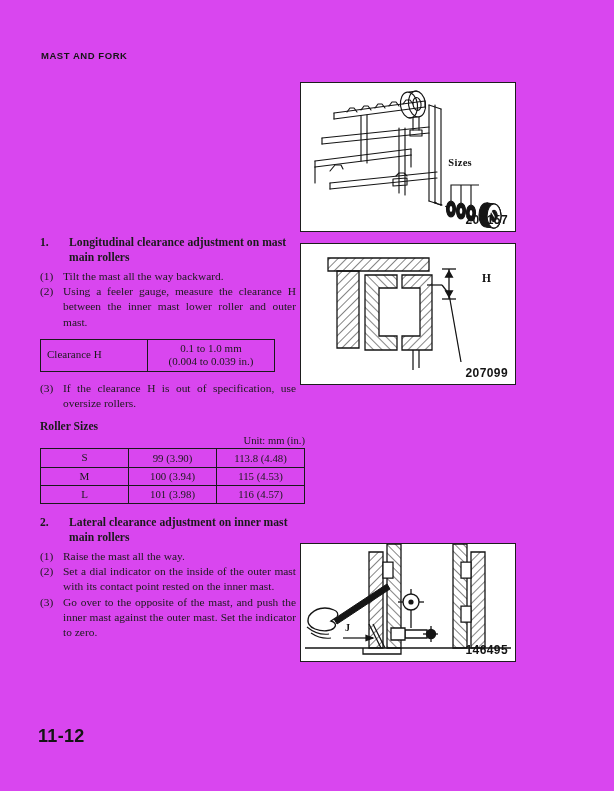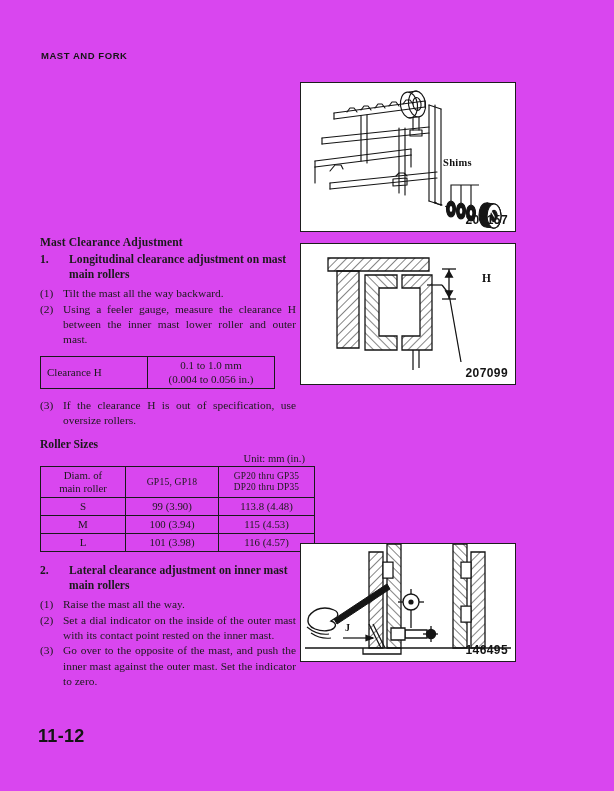--- a/index.html
+++ b/index.html
@@ -191,21 +191,20 @@
 </style>
 </head>
 <body>
 
 <div class="page">
 
   <div class="running-head">MAST AND FORK</div>
 
   <div class="col-left">
 
-    <div class="sec-title">Mast Clearance Adjustment</div>
 
     <div class="numbered">
       <span class="num">1.</span>
       <span class="head-text">Longitudinal clearance adjustment on mast main rollers</span>
     </div>
 
     <div class="step">
       <span class="marker">(1)</span>
       <span class="body">Tilt the mast all the way backward.</span>
     </div>
@@ -214,51 +213,40 @@
       <span class="marker">(2)</span>
       <span class="body">Using a feeler gauge, measure the clearance H between the inner mast lower roller and outer mast.</span>
     </div>
 
     <table class="clearance-table">
       <tbody>
           <tr>
         <td class="label">Clearance H</td>
         <td class="value">
           <span class="v1">0.1 to 1.0 mm</span>
-          <span class="v2">(0.004 to 0.056 in.)</span>
+          <span class="v2">(0.004 to 0.039 in.)</span>
         </td>
       </tr>
     </tbody>
       </table>
 
     <div class="gap-m"></div>
 
     <div class="step">
       <span class="marker">(3)</span>
       <span class="body">If the clearance H is out of specification, use oversize rollers.</span>
     </div>
 
     <div class="gap-m"></div>
 
     <div class="roller-heading">Roller Sizes</div>
     <div class="unit-line">Unit: mm (in.)</div>
 
     <table class="roller-table">
       <tbody>
-          <tr>
-        <th class="c0">
-          <span class="l1">Diam. of</span>
-          <span class="l2">main roller</span>
-        </th>
-        <th class="c1">GP15, GP18</th>
-        <th class="c2">
-          <span class="l1">GP20 thru GP35</span>
-          <span class="l2">DP20 thru DP35</span>
-        </th>
-      </tr>
       <tr>
         <td class="sz">S</td>
         <td>99 (3.90)</td>
         <td>113.8 (4.48)</td>
       </tr>
       <tr>
         <td class="sz">M</td>
         <td>100 (3.94)</td>
         <td>115 (4.53)</td>
       </tr>
@@ -384,21 +372,21 @@
         <ellipse cx="193" cy="133" rx="3.2" ry="5.6" fill="#151515"></ellipse>
         <path d="M190 128 L196 138" stroke="#ffffff" stroke-width="1.2"></path>
       </g>
 
       <g stroke="#151515" stroke-width="1.15" fill="none">
         <path d="M150 118 L150 102 L178 102"></path>
         <path d="M160 120 L160 102"></path>
         <path d="M170 122 L170 102"></path>
       </g>
     </svg>
-    <div class="fig-label lbl-shims">Shims</div>
+    <div class="fig-label lbl-shims">Sizes</div>
     <div class="fig-no">207157</div>
   </div>
 
   <div class="panel" id="panel-2">
     <svg viewBox="0 0 214 140" xmlns="http://www.w3.org/2000/svg">
       <defs>
         <pattern id="hatch" width="6" height="6" patternTransform="rotate(45)" patternUnits="userSpaceOnUse">
           <line x1="0" y1="0" x2="0" y2="6" stroke="#151515" stroke-width="1.05"></line>
         </pattern>
         <pattern id="hatch2" width="6" height="6" patternTransform="rotate(-45)" patternUnits="userSpaceOnUse">

